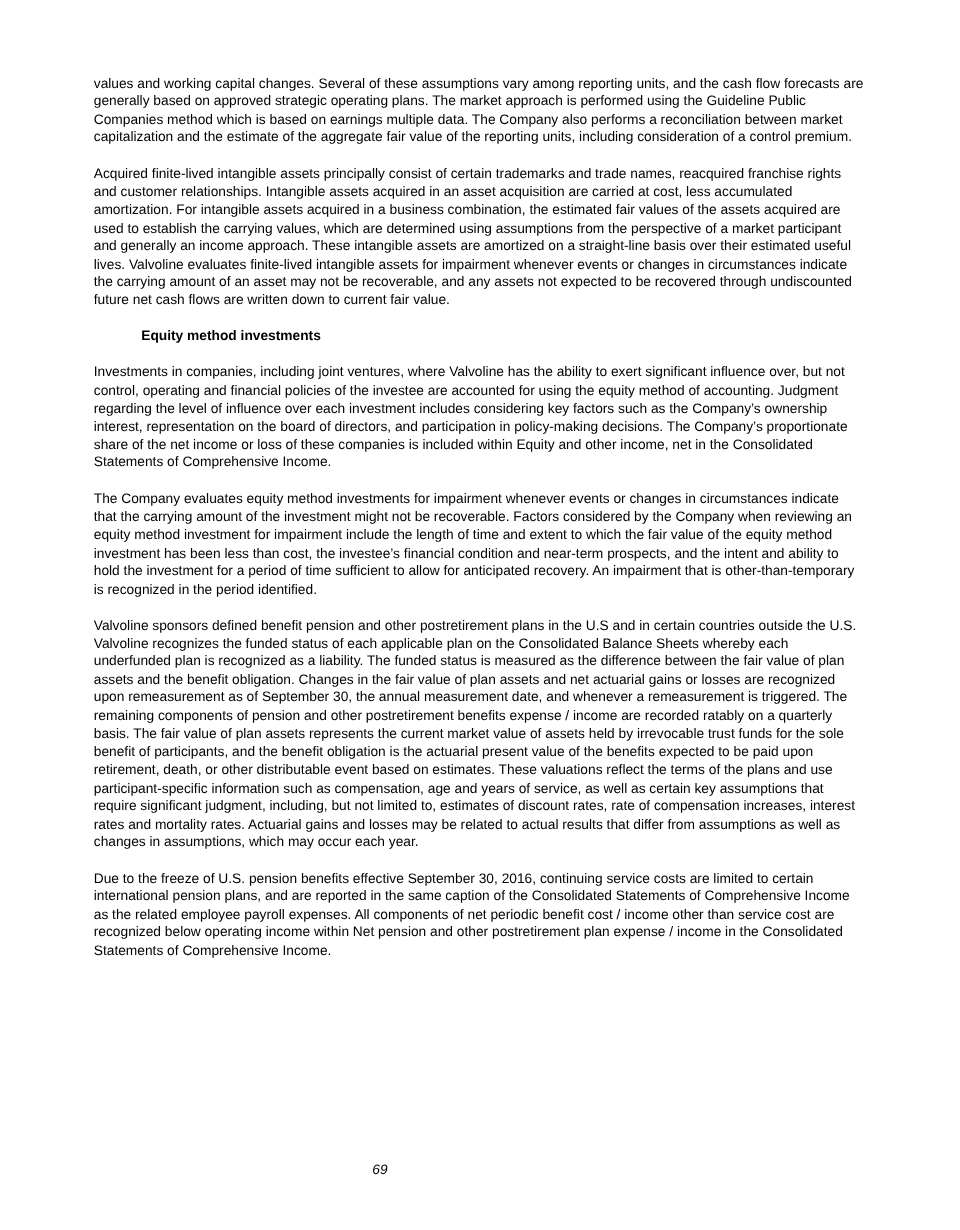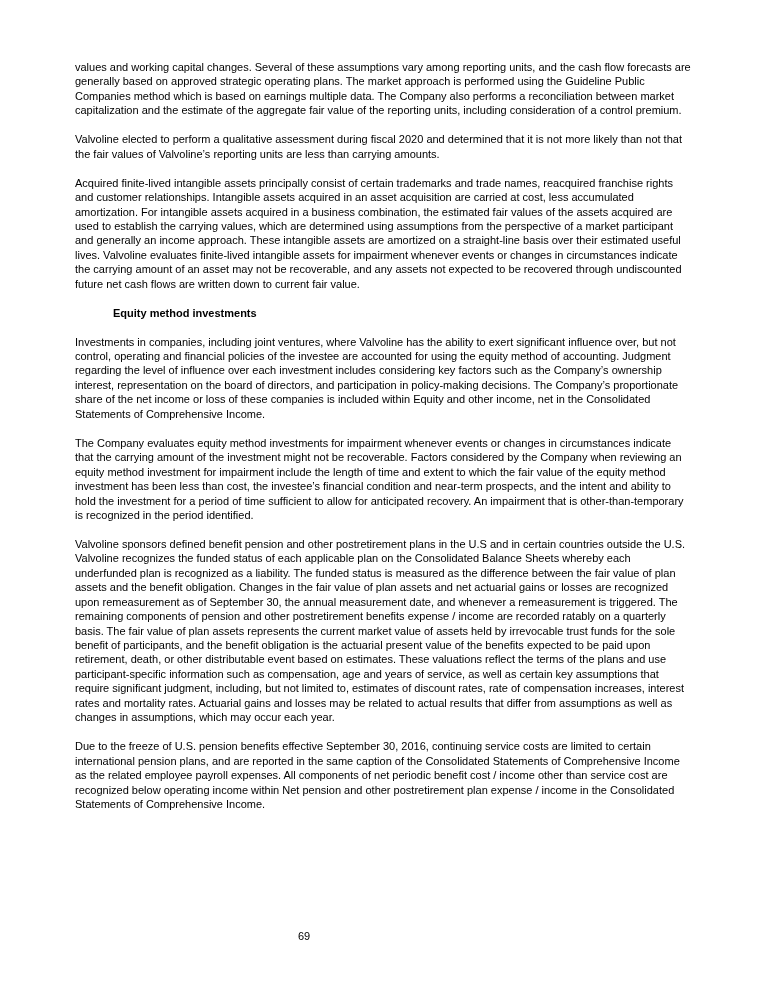--- a/index.html
+++ b/index.html
@@ -36,29 +36,29 @@
     margin-left: 38px;
   }
   #page-number {
     position: absolute;
     top: 929px;
     left: 0;
     width: 608px;
     text-align: center;
     font-size: 11px;
     color: #000000;
+    font-style: italic;
   }
 </style>
 </head>
 <body>
 
 <div id="page">
   <div id="doc-content">
       <div class="block paragraph">values and working capital changes. Several of these assumptions vary among reporting units, and the cash flow forecasts are generally based on approved strategic operating plans. The market approach is performed using the Guideline Public Companies method which is based on earnings multiple data. The Company also performs a reconciliation between market capitalization and the estimate of the aggregate fair value of the reporting units, including consideration of a control premium.</div>
-      <div class="block paragraph">Valvoline elected to perform a qualitative assessment during fiscal 2020 and determined that it is not more likely than not that the fair values of Valvoline’s reporting units are less than carrying amounts.</div>
       <div class="block paragraph">Acquired finite-lived intangible assets principally consist of certain trademarks and trade names, reacquired franchise rights and customer relationships. Intangible assets acquired in an asset acquisition are carried at cost, less accumulated amortization. For intangible assets acquired in a business combination, the estimated fair values of the assets acquired are used to establish the carrying values, which are determined using assumptions from the perspective of a market participant and generally an income approach. These intangible assets are amortized on a straight-line basis over their estimated useful lives. Valvoline evaluates finite-lived intangible assets for impairment whenever events or changes in circumstances indicate the carrying amount of an asset may not be recoverable, and any assets not expected to be recovered through undiscounted future net cash flows are written down to current fair value.</div>
       <div class="block heading">Equity method investments</div>
       <div class="block paragraph">Investments in companies, including joint ventures, where Valvoline has the ability to exert significant influence over, but not control, operating and financial policies of the investee are accounted for using the equity method of accounting. Judgment regarding the level of influence over each investment includes considering key factors such as the Company’s ownership interest, representation on the board of directors, and participation in policy-making decisions. The Company’s proportionate share of the net income or loss of these companies is included within Equity and other income, net in the Consolidated Statements of Comprehensive Income.</div>
       <div class="block paragraph">The Company evaluates equity method investments for impairment whenever events or changes in circumstances indicate that the carrying amount of the investment might not be recoverable. Factors considered by the Company when reviewing an equity method investment for impairment include the length of time and extent to which the fair value of the equity method investment has been less than cost, the investee’s financial condition and near-term prospects, and the intent and ability to hold the investment for a period of time sufficient to allow for anticipated recovery. An impairment that is other-than-temporary is recognized in the period identified.</div>
       <div class="block paragraph">Valvoline sponsors defined benefit pension and other postretirement plans in the U.S and in certain countries outside the U.S. Valvoline recognizes the funded status of each applicable plan on the Consolidated Balance Sheets whereby each underfunded plan is recognized as a liability. The funded status is measured as the difference between the fair value of plan assets and the benefit obligation. Changes in the fair value of plan assets and net actuarial gains or losses are recognized upon remeasurement as of September 30, the annual measurement date, and whenever a remeasurement is triggered. The remaining components of pension and other postretirement benefits expense / income are recorded ratably on a quarterly basis. The fair value of plan assets represents the current market value of assets held by irrevocable trust funds for the sole benefit of participants, and the benefit obligation is the actuarial present value of the benefits expected to be paid upon retirement, death, or other distributable event based on estimates. These valuations reflect the terms of the plans and use participant-specific information such as compensation, age and years of service, as well as certain key assumptions that require significant judgment, including, but not limited to, estimates of discount rates, rate of compensation increases, interest rates and mortality rates. Actuarial gains and losses may be related to actual results that differ from assumptions as well as changes in assumptions, which may occur each year.</div>
       <div class="block paragraph">Due to the freeze of U.S. pension benefits effective September 30, 2016, continuing service costs are limited to certain international pension plans, and are reported in the same caption of the Consolidated Statements of Comprehensive Income as the related employee payroll expenses. All components of net periodic benefit cost / income other than service cost are recognized below operating income within Net pension and other postretirement plan expense / income in the Consolidated Statements of Comprehensive Income.</div>
     </div>
   <div id="page-number">69</div>
 </div>
 

